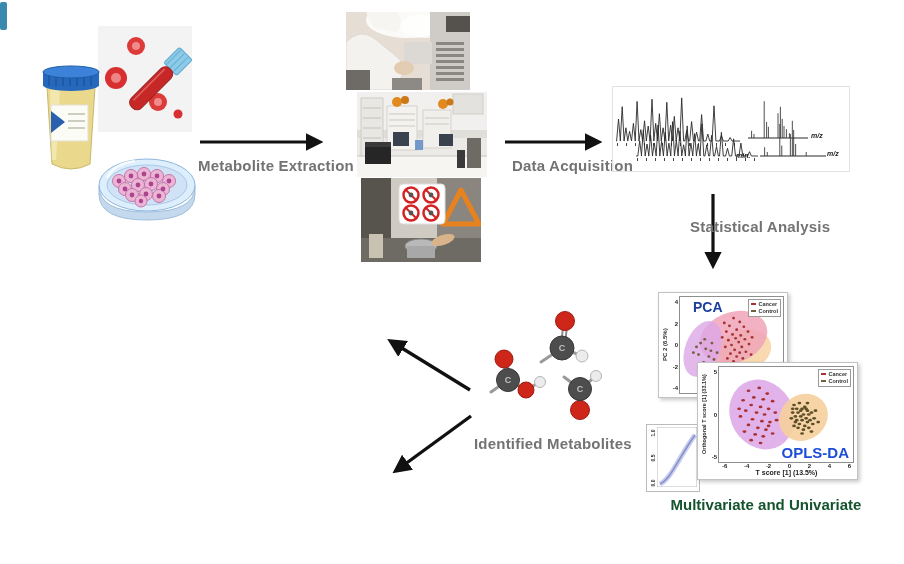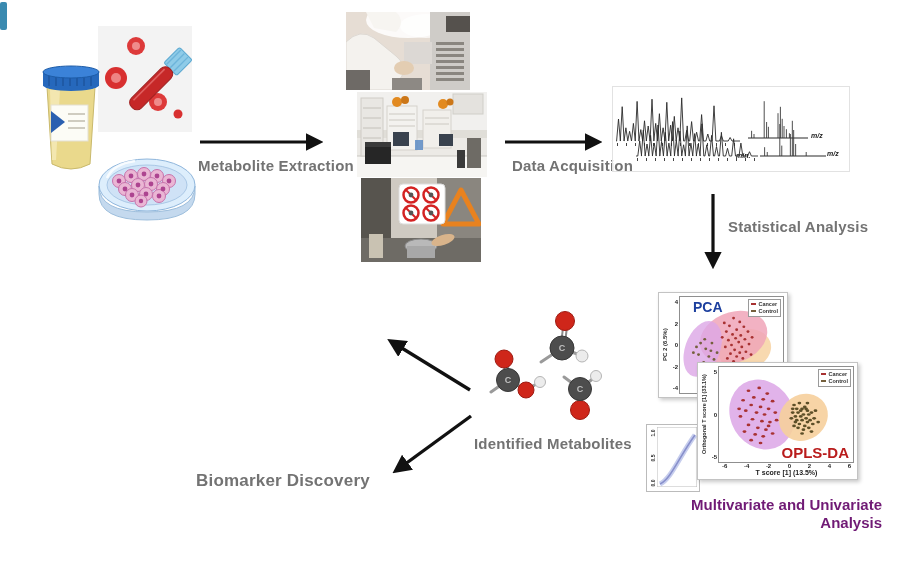--- a/index.html
+++ b/index.html
@@ -3,21 +3,21 @@
 <meta charset="utf-8">
 <style>
   *{margin:0;padding:0;box-sizing:border-box}
   html,body{background:#fff}
   body{font-family:"Liberation Sans",sans-serif}
   #canvas{position:relative;width:904px;height:564px;background:#fff;overflow:hidden}
   .abs{position:absolute}
   .flabel{position:absolute;font-weight:700;color:#737373;white-space:nowrap;letter-spacing:.2px}
   .flabel.big{font-size:17px}
   .flabel.mid{font-size:15px}
-  .center-block{position:absolute;text-align:right;font-weight:700;color:#701a75;font-size:15px;line-height:18px}
+  .center-block{position:absolute;text-align:center;font-weight:700;color:#14532d;font-size:15px;line-height:18px}
   svg{display:block}
   
   .card{position:absolute;background:#fff;border:1px solid #c3c3c3;box-shadow:1.5px 2px 4px rgba(0,0,0,.22);display:flex;padding:3px}
   .card.col{flex-direction:column}
   .prow{flex:1;display:flex;min-height:0}
   .plotbox{position:relative;flex:1;border:1px solid #8f8f8f;background:#fff;overflow:hidden}
   .plotbox>svg{width:100%;height:100%}
   .ylab{writing-mode:vertical-rl;transform:rotate(180deg);font-size:6px;font-weight:700;color:#2a2a2a;text-align:center;line-height:7px}
   .ylab.small{font-size:5.5px}
   .yticks{display:flex;flex-direction:column;justify-content:space-between;font-size:6px;font-weight:700;color:#222;text-align:right;padding:3px 1px;width:10px}
@@ -234,26 +234,24 @@
   </svg>
   <svg class="abs" style="left:378px;top:328px" width="98" height="70" viewBox="0 0 98 70">
     <line x1="92" y1="62" x2="14" y2="14" stroke="#111" stroke-width="3.4" marker-end="url(#ah)"></line>
   </svg>
   <svg class="abs" style="left:383px;top:408px" width="94" height="74" viewBox="0 0 94 74">
     <line x1="88" y1="8" x2="14" y2="62" stroke="#111" stroke-width="3.4" marker-end="url(#ah)"></line>
   </svg>
 
   <div class="flabel mid" style="left:198px;top:157px">Metabolite Extraction</div>
   <div class="flabel mid" style="left:512px;top:157px">Data Acquisition</div>
-  <div class="flabel mid" style="left:728px;top:218px">Statistical Analysis</div>
-  <div class="flabel big" style="left:196px;top:471px">Biomarker Discovery</div>
+  <div class="flabel mid" style="left:690px;top:218px">Statistical Analysis</div>
   <div class="flabel mid" style="left:474px;top:435px">Identified Metabolites</div>
   <div class="center-block" style="left:650px;top:496px;width:232px">
     <div>Multivariate and Univariate</div>
-    <div>Analysis</div>
   </div>
 
   <div class="specframe" style="left:612px;top:86px;width:238px;height:86px"></div>
   <svg class="abs" style="left:616px;top:94px" width="124" height="48" viewBox="0 0 124 48">
       <path d="M0 47 L0.6 47 L2.5 25.0 L4.4 47 L4.3 47 L6.2 12.7 L8.1 47 L8.0 47 L9.9 33.8 L11.8 47 L11.7 47 L13.6 37.3 L15.5 47 L15.5 47 L17.4 29.4 L19.3 47 L19.2 47 L21.1 7.4 L23.0 47 L22.9 47 L24.8 35.6 L26.7 47 L26.6 47 L28.5 26.8 L30.4 47 L30.3 47 L32.2 32.0 L34.1 47 L34.1 47 L36.0 5.2 L37.9 47 L37.8 47 L39.7 29.4 L41.6 47 L41.5 47 L43.4 19.7 L45.3 47 L45.2 47 L47.1 33.8 L49.0 47 L48.9 47 L50.8 8.3 L52.7 47 L52.7 47 L54.6 31.2 L56.5 47 L56.4 47 L58.3 22.4 L60.2 47 L60.1 47 L62.0 33.8 L63.9 47 L63.8 47 L65.7 3.9 L67.6 47 L68.8 47 L70.7 36.4 L72.6 47 L73.7 47 L75.6 27.6 L77.5 47 L78.7 47 L80.6 38.2 L82.5 47 L83.7 47 L85.6 20.6 L87.5 47 L89.9 47 L91.8 40.0 L93.7 47 L96.1 47 L98.0 11.8 L99.9 47 L103.5 47 L105.4 41.7 L107.3 47 L112.2 47 L114.1 43.5 L116.0 47 L124 47" fill="none" stroke="#2a2a2a" stroke-width="0.9" stroke-linejoin="round"></path>
     </svg>
   <div class="tickstrip" style="left:617px;top:143px;width:121px"></div>
   <svg class="abs" style="left:636px;top:110px" width="122" height="47" viewBox="0 0 122 47">
       <path d="M0 46 L1.8 46 L3.7 31.0 L5.6 46 L5.4 46 L7.3 20.2 L9.2 46 L9.1 46 L11.0 34.0 L12.9 46 L12.7 46 L14.6 25.4 L16.5 46 L16.4 46 L18.3 33.1 L20.2 46 L20.1 46 L22.0 15.0 L23.9 46 L23.7 46 L25.6 31.4 L27.5 46 L27.4 46 L29.3 22.3 L31.2 46 L31.0 46 L32.9 33.1 L34.8 46 L34.7 46 L36.6 11.6 L38.5 46 L38.4 46 L40.3 30.5 L42.2 46 L42.0 46 L43.9 21.1 L45.8 46 L45.7 46 L47.6 34.8 L49.5 46 L49.3 46 L51.2 15.9 L53.1 46 L53.0 46 L54.9 33.1 L56.8 46 L56.7 46 L58.6 23.6 L60.5 46 L60.3 46 L62.2 34.0 L64.1 46 L64.0 46 L65.9 13.8 L67.8 46 L68.9 46 L70.8 34.8 L72.7 46 L73.7 46 L75.6 25.4 L77.5 46 L78.6 46 L80.5 36.5 L82.4 46 L83.5 46 L85.4 22.3 L87.3 46 L89.6 46 L91.5 38.3 L93.4 46 L95.7 46 L97.6 28.8 L99.5 46 L103.0 46 L104.9 33.1 L106.8 46 L111.6 46 L113.5 41.7 L115.4 46 L122 46" fill="none" stroke="#2a2a2a" stroke-width="0.9" stroke-linejoin="round"></path>
     </svg>
@@ -442,21 +440,21 @@
             <circle cx="57.0" cy="58.0" r="1.4" fill="#5d4f28"></circle>
             <circle cx="67.0" cy="64.0" r="1.4" fill="#5d4f28"></circle>
             <circle cx="71.0" cy="54.0" r="1.4" fill="#5d4f28"></circle>
             <circle cx="62.0" cy="70.0" r="1.4" fill="#5d4f28"></circle>
             <circle cx="66.0" cy="38.0" r="1.4" fill="#5d4f28"></circle>
             <circle cx="72.0" cy="46.0" r="1.4" fill="#5d4f28"></circle>
             <circle cx="55.0" cy="44.0" r="1.4" fill="#5d4f28"></circle>
             <circle cx="69.0" cy="68.0" r="1.4" fill="#5d4f28"></circle>
             <circle cx="74.0" cy="58.0" r="1.4" fill="#5d4f28"></circle>
           </svg>
-        <span class="ptitle opls" style="color: #b91c1c; margin-left: 40px;">OPLS-DA</span>
+        <span class="ptitle opls" style="color: #1d4ed8; margin-left: 40px;">OPLS-DA</span>
         <div class="legend">
           <div><span class="chip" style="background: rgb(168, 50, 50);"></span><span>Cancer</span></div>
           <div><span class="chip" style="background: rgb(117, 96, 61);"></span><span>Control</span></div>
         </div>
       </div>
     </div>
     <div class="xticks">
         <span>-6</span>
         <span>-4</span>
         <span>-2</span>

